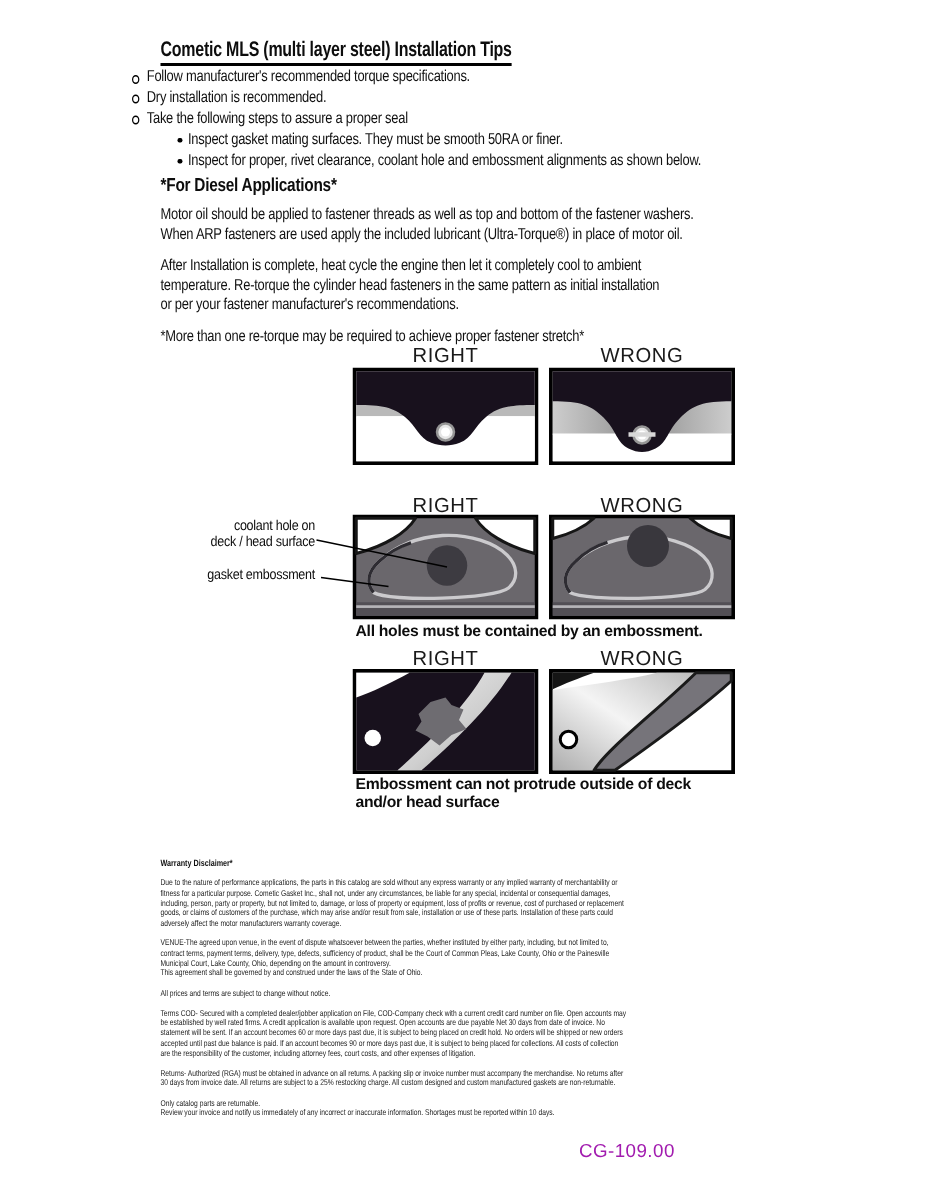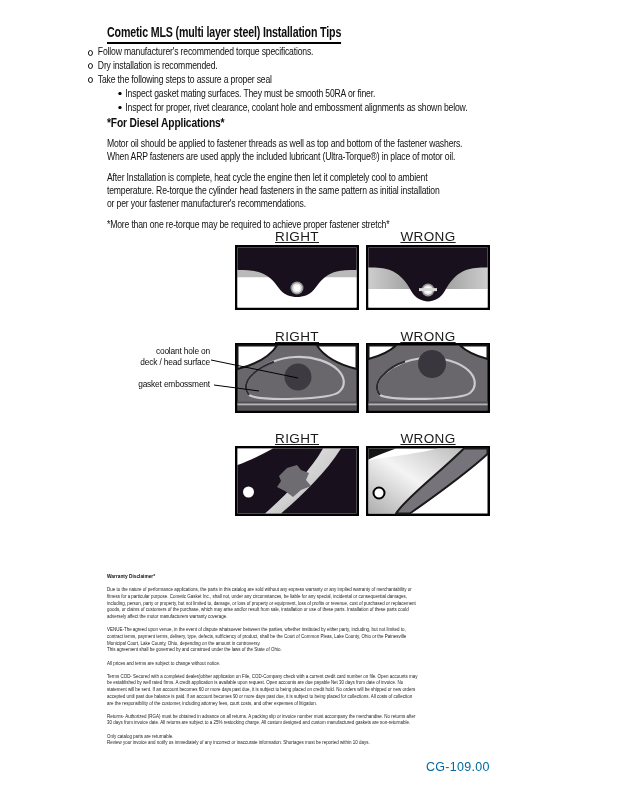--- a/index.html
+++ b/index.html
@@ -20,35 +20,35 @@
   .b-row{display:flex;align-items:flex-start;}
   .b-row.sub{padding-left:37px;}
   .o-marker{flex:none;width:4px;height:4px;border:1px solid #000;border-radius:50%;margin:4.5px 6px 0 0;}
   .d-marker{flex:none;width:3.5px;height:3.5px;background:#000;border-radius:50%;margin:5px 5px 0 0;}
   .diesel{position:absolute;left:107px;top:116px;width:560px;
     transform:scaleX(0.82);transform-origin:0 0;}
   .diesel h2{margin:0 0 7px 0;font-size:12.5px;letter-spacing:-0.2px;color:#0d0d0d;}
   .diesel p{margin:0 0 8px 0;font-size:10.5px;line-height:13px;letter-spacing:-0.2px;white-space:pre-line;}
   .diesel p.note{margin-top:2px;}
   
-  .dg-label{position:absolute;width:124px;text-align:center;font-size:13.5px;letter-spacing:0.4px;color:#1a1a1a;white-space:nowrap;text-decoration:underline;}
+  .dg-label{position:absolute;width:124px;text-align:center;font-size:13.5px;letter-spacing:0.4px;color:#1a1a1a;white-space:nowrap;}
   .dg-box{position:absolute;width:124px;height:65px;}
   .dg-box.tall{height:70px;}
   .dg-box svg{display:block;}
   .dg-caption{position:absolute;left:237px;font-size:10.5px;font-weight:bold;letter-spacing:-0.2px;color:#0d0d0d;white-space:pre-line;line-height:11.5px;}
   .anno{position:absolute;text-align:right;font-size:9.5px;line-height:10.5px;letter-spacing:-0.2px;color:#0d0d0d;white-space:pre-line;
     transform:scaleX(0.88);transform-origin:100% 0;}
   .leader-overlay{position:absolute;left:0;top:0;pointer-events:none;}
   
   .disclaimer{position:absolute;left:107px;top:573px;width:545px;
     font-size:5.6px;line-height:6.7px;color:#222;
     transform:scaleX(0.8);transform-origin:0 0;}
   .disclaimer h3{margin:0 0 6.5px 0;font-size:6px;color:#111;}
   .disclaimer p{margin:0 0 6.5px 0;white-space:pre-line;}
-  .footer-code{position:absolute;left:386px;top:760px;font-size:12.5px;letter-spacing:0.3px;color:#0369a1;margin-left:40px;}
+  .footer-code{position:absolute;left:386px;top:760px;font-size:12.5px;letter-spacing:0.3px;color:#a21caf;}
 </style>
 </head>
 <body>
 
 <div class="page">
 
   <div class="title">Cometic MLS (multi layer steel) Installation Tips</div>
 
   <div class="bullets">
     <div class="b-row">
@@ -145,20 +145,21 @@
       <rect x="2.5" y="58.5" width="119" height="9" fill="#524f55"></rect>
       <rect x="2.5" y="60.5" width="119" height="1.8" fill="#b5b4b8"></rect>
       <path d="M2.5,2.5 H30 C24,8 14,13 2.5,16 Z" fill="#ffffff" stroke="#161616" stroke-width="2" stroke-linejoin="round"></path>
       <path d="M121.5,2.5 H94 C100,8 110,13 121.5,16 Z" fill="#ffffff" stroke="#161616" stroke-width="2" stroke-linejoin="round"></path>
       <path d="M14,52 C9,46 10,38 18,31 C28,22 40,17 56,15 C76,13 95,20 103,28 C110,35 111,44 104,50 C95,57 25,58 14,52 Z" fill="none" stroke="#cbcacd" stroke-width="2.2"></path>
       <path d="M14,52 C9,46 10,38 18,31 C24,25 31,21 39,18.5" fill="none" stroke="#2e2c32" stroke-width="2.2"></path>
       <circle cx="66" cy="21" r="14" fill="#39373d"></circle>
     </svg>
   </div>
 
+  <div class="dg-caption" style="top:416px;">All holes must be contained by an embossment.</div>
 
   <div class="dg-label" style="left:235px;top:431px;">RIGHT</div>
   <div class="dg-label" style="left:366px;top:431px;">WRONG</div>
 
   <div class="dg-box tall" style="left:235px;top:446px;">
     <svg width="124" height="70" viewBox="0 0 124 70">
       <defs>
         <linearGradient id="g3r" x1="0" y1="0" x2="1" y2="1">
           <stop offset="0" stop-color="#efefef"></stop>
             <stop offset="0.55" stop-color="#cfcfcf"></stop>
@@ -184,20 +185,22 @@
         </linearGradient>
       </defs>
       <rect x="1.25" y="1.25" width="121.5" height="67.5" fill="#ffffff" stroke="#000" stroke-width="2.5"></rect>
       <path d="M2.5,14 C30,10 54,7 72,2.5 H98 C70,30 40,52 30,67.5 H2.5 Z" fill="url(#g3w)"></path>
       <path d="M98,2.5 H121.5 V8 C95,32 60,56 44,67.5 H30 C40,52 72,28 98,2.5 Z" fill="#76747a" stroke="#1a1a1a" stroke-width="2" stroke-linejoin="round"></path>
       <path d="M2.5,2.5 H30 C20,6 10,10 2.5,13.5 Z" fill="#151515"></path>
       <circle cx="13" cy="47" r="5.5" fill="#ffffff" stroke="#000" stroke-width="2"></circle>
     </svg>
   </div>
 
+  <div class="dg-caption" style="top:518px;">Embossment can not protrude outside of deck
+and/or head surface</div>
 
   <svg class="leader-overlay" width="618" height="800" viewBox="0 0 618 800">
     <line x1="211" y1="360" x2="298" y2="378" stroke="#000" stroke-width="1"></line>
     <line x1="214" y1="385" x2="259" y2="391" stroke="#000" stroke-width="1"></line>
   </svg>
 
   <div class="disclaimer">
     <h3>Warranty Disclaimer*</h3>
     <p>Due to the nature of performance applications, the parts in this catalog are sold without any express warranty or any implied warranty of merchantability or
 fitness for a particular purpose.  Cometic Gasket Inc., shall not, under any circumstances, be liable for any special, incidental or consequential damages,

